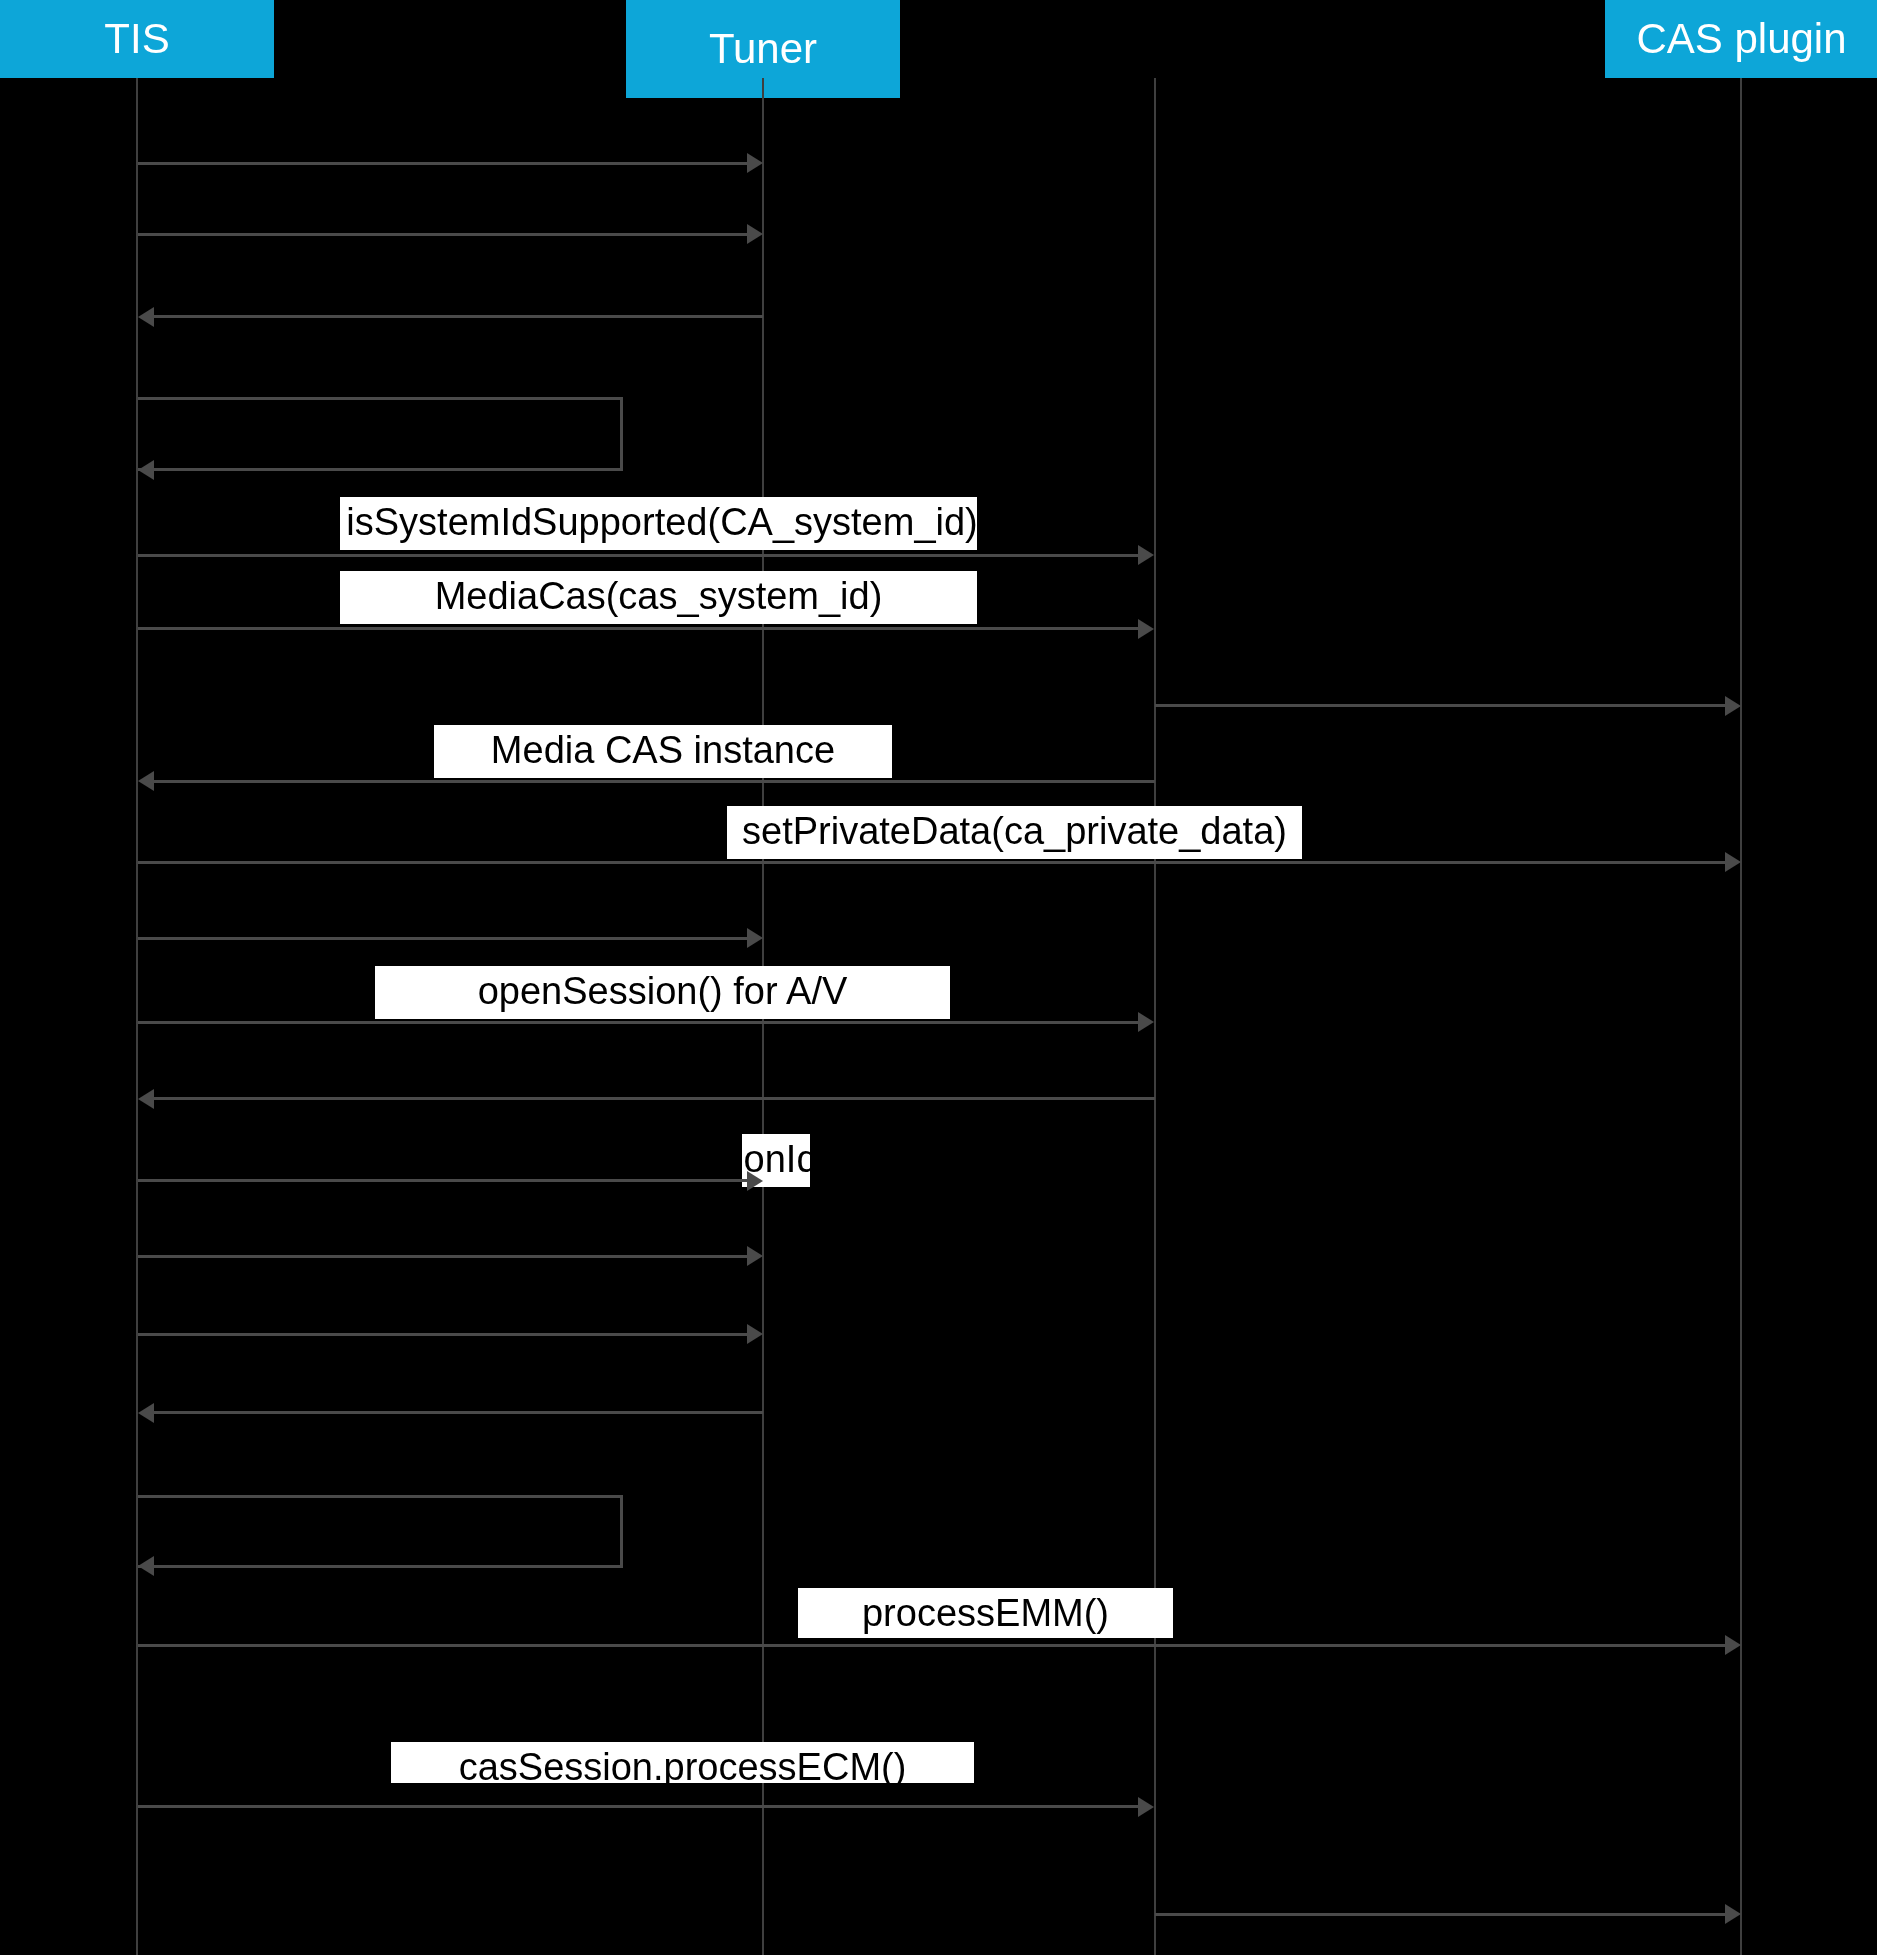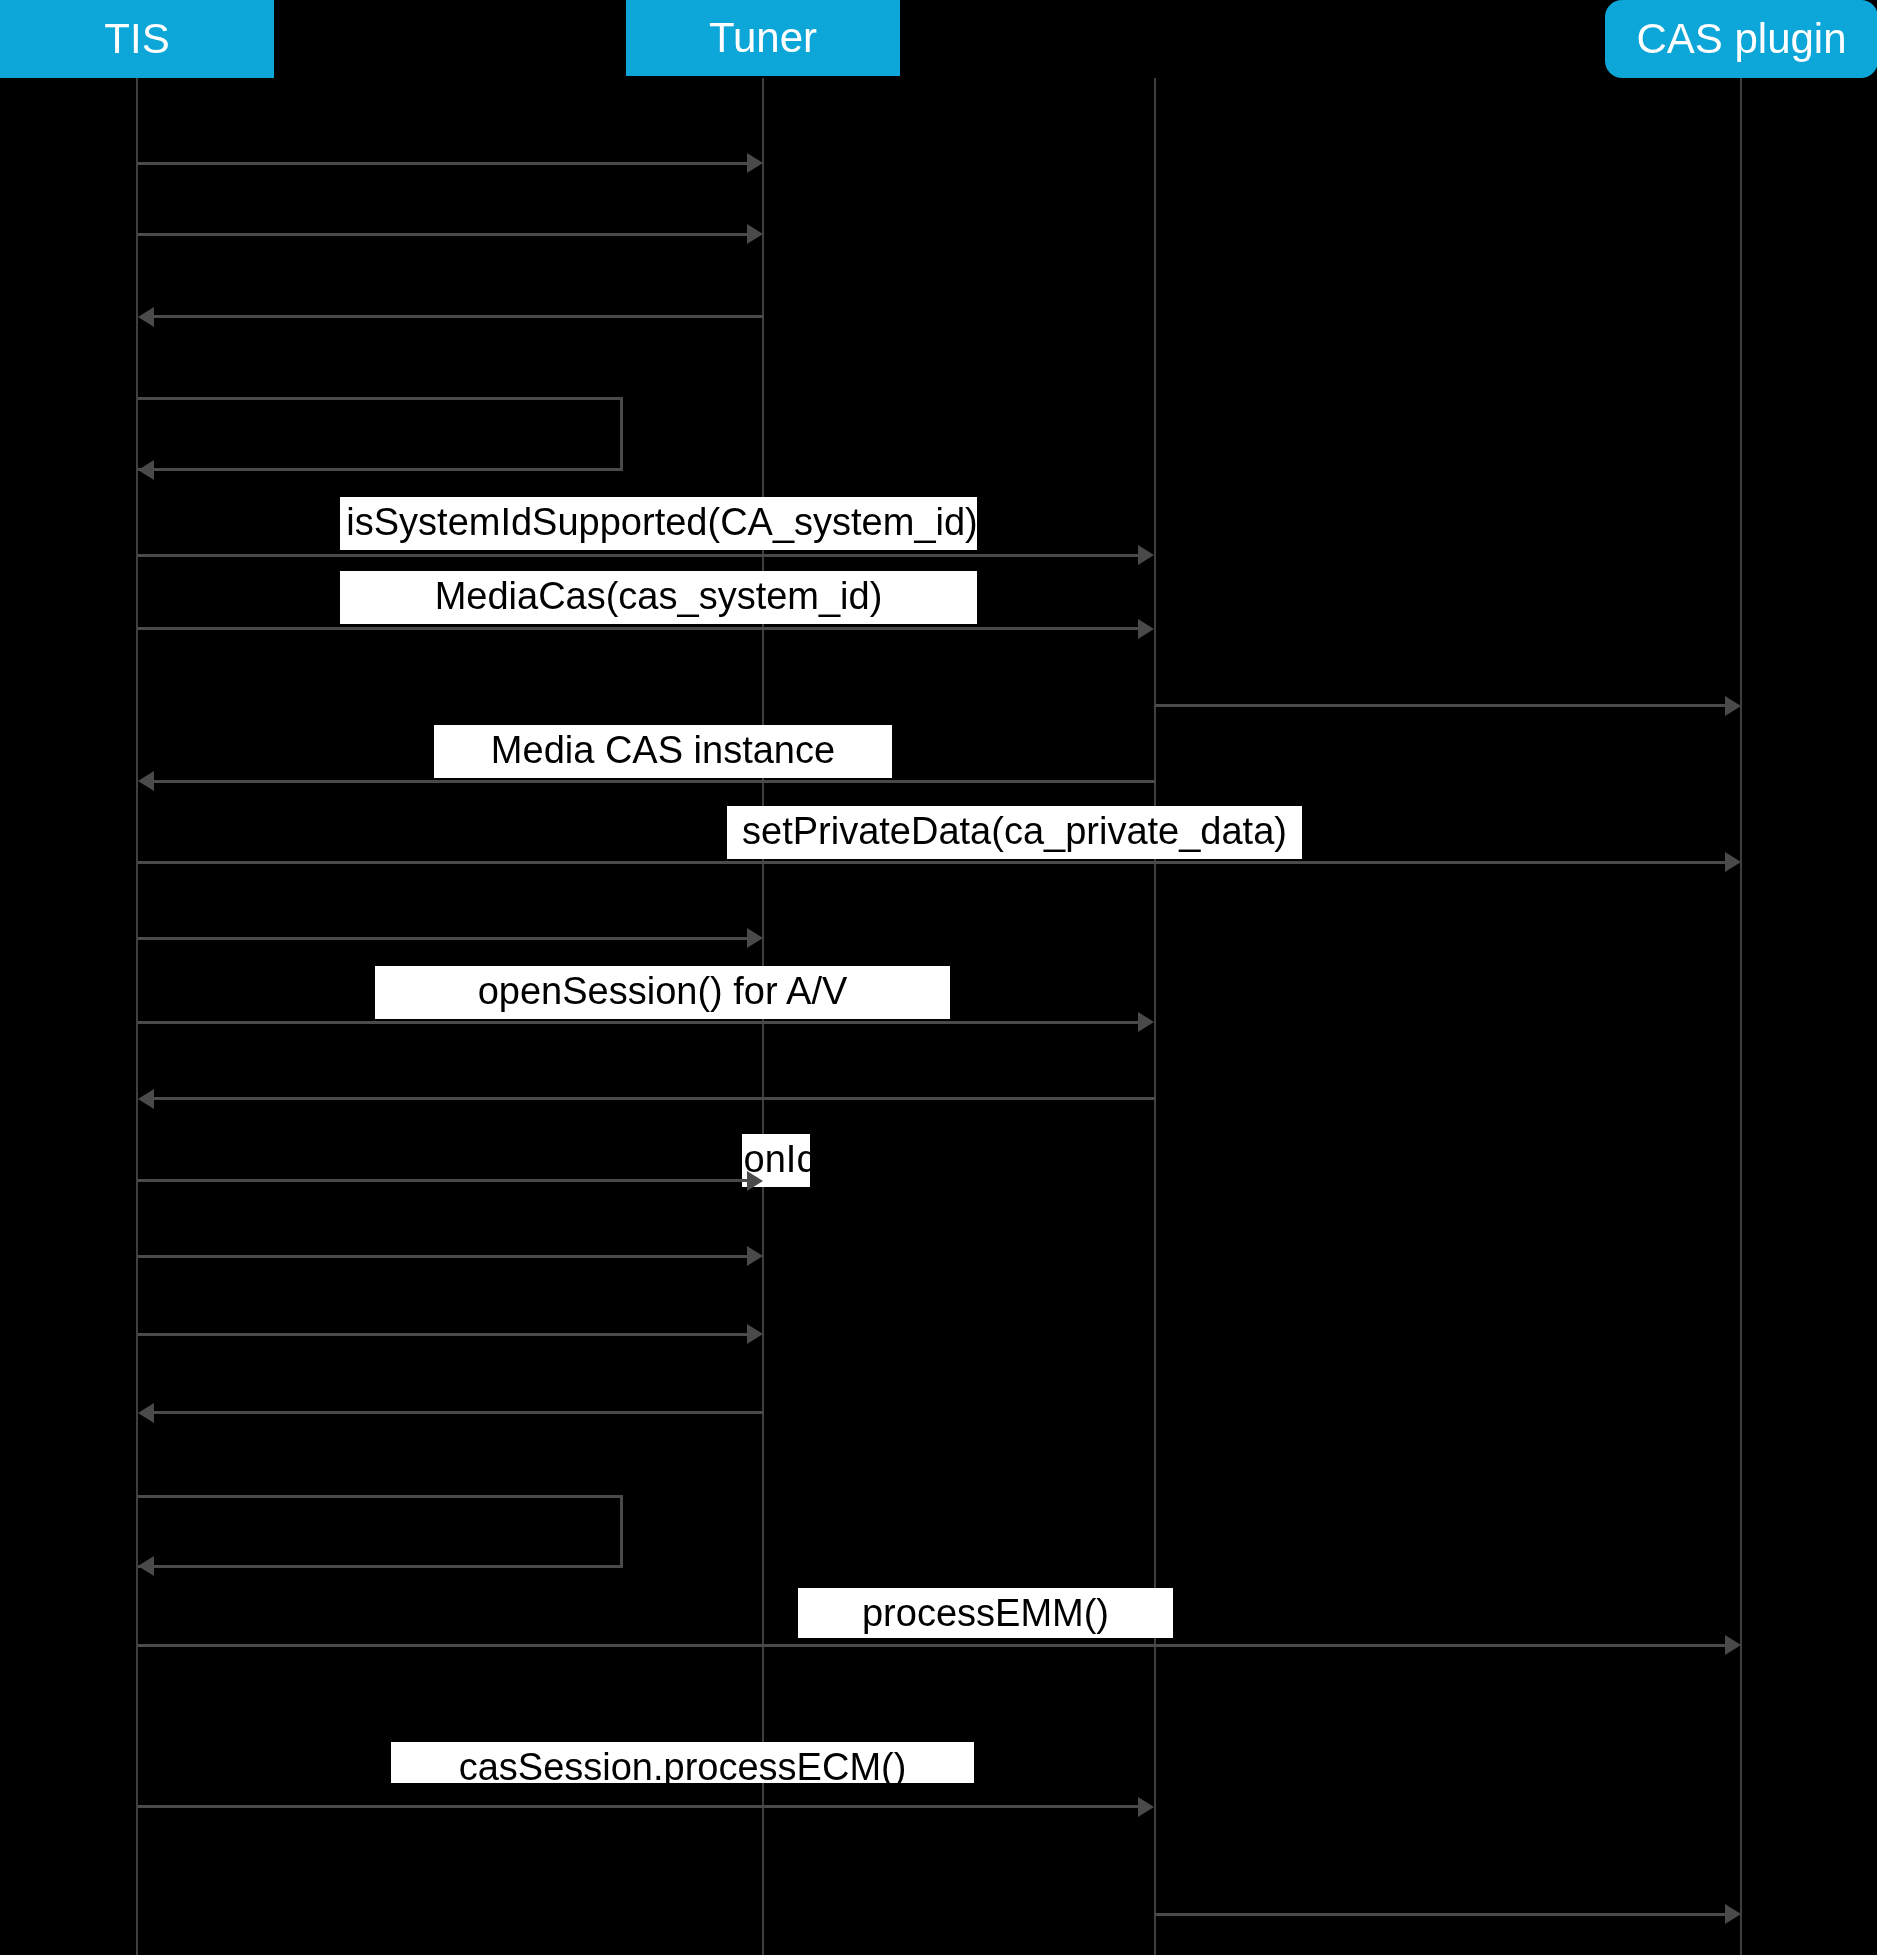--- a/index.html
+++ b/index.html
@@ -89,24 +89,24 @@
   }
 </style>
 </head>
 <body>
 
 <div id="diagram">
 
   <div class="participant-box" style="left:0px; top:0px; width:274px; height:78px;">
     <span class="participant-label">TIS</span>
   </div>
-  <div class="participant-box" style="left:626px; top:0px; width:274px; height:76px;">
+  <div class="participant-box" style="left:626px; top:0px; width:274px; height:98px;">
     <span class="participant-label">Tuner</span>
   </div>
-  <div class="participant-box" style="left:1605px; top:0px; width:273px; height:78px;border-radius:17px;">
+  <div class="participant-box" style="left:1605px; top:0px; width:273px; height:78px;">
     <span class="participant-label">CAS plugin</span>
   </div>
 
   <div class="lifeline" style="left:136px;  top:78px; height:1879px;"></div>
   <div class="lifeline" style="left:762px; top:78px; height:1879px;"></div>
   <div class="lifeline" style="left:1154px; top:78px; height:1879px;"></div>
   <div class="lifeline" style="left:1740px; top:78px; height:1879px;"></div>
 
   <div class="message" style="left:138px; top:162px; width:609px;"></div>
   <div class="arrowhead right" style="left:747px; top:153px;"></div>

